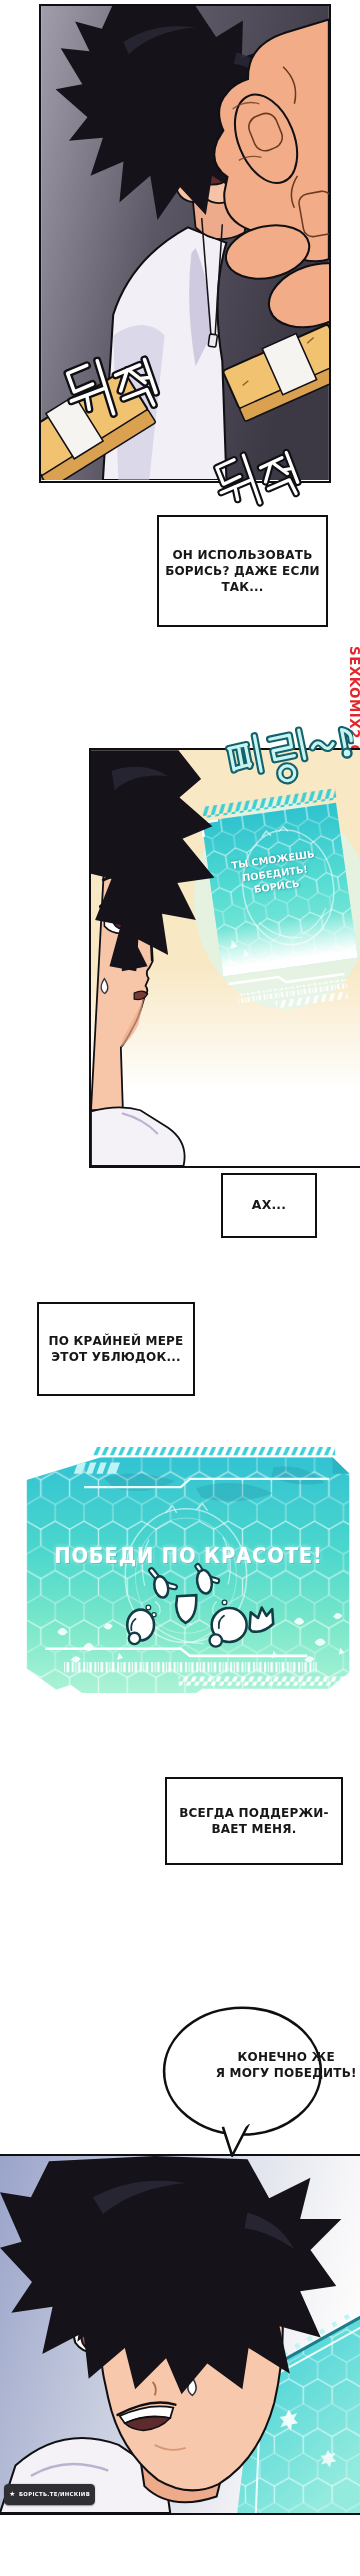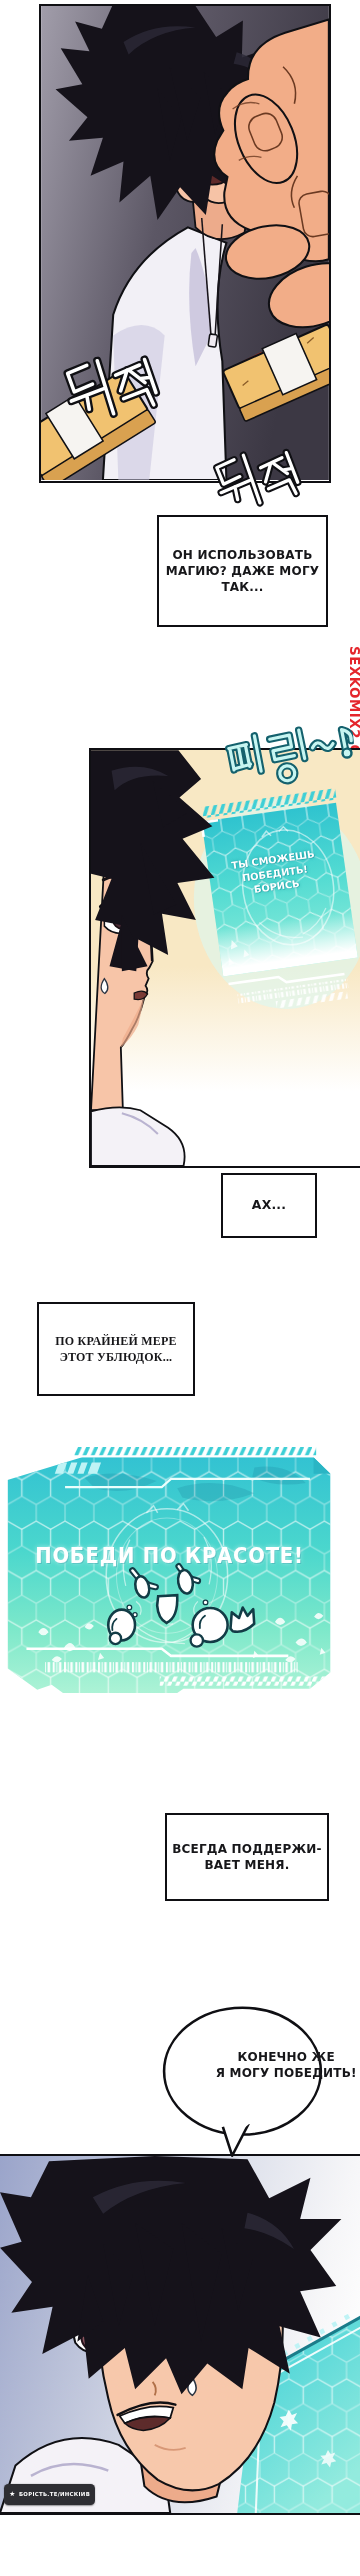--- a/index.html
+++ b/index.html
@@ -172,21 +172,21 @@
       </g>
       <g stroke="#ffffff" stroke-width="7">
         <path d="M54,12 L14,18 L18,56 L56,50 M8,72 L74,64 M40,68 L38,96 M76,8 L82,116"></path>
         <path d="M104,44 L154,36 M128,40 L106,76 M131,40 L156,72 M166,28 L172,96 M150,62 L166,64 M108,92 L156,86 L162,118"></path>
       </g>
     </g>
   </svg>
 
   <div class="abs nbox" style="left:157px;top:515px;width:171px;height:112px;">
     <div class="comic-text" style="font-size:12px;">ОН ИСПОЛЬЗОВАТЬ
-МАГИЮ? ДАЖЕ МОГУ
+БОРИСЬ? ДАЖЕ ЕСЛИ
 ТАК...</div>
   </div>
 
   <svg class="abs" style="left:327px;top:642px;" width="33" height="201" viewBox="0 0 64 390">
     <text transform="translate(44,8) rotate(90)" font-family="DejaVu Sans, Liberation Sans, sans-serif" font-size="26" font-weight="bold" letter-spacing="1" fill="#e4262c" stroke="#ffffff" stroke-width="5" paint-order="stroke">SEXKOMIX2.COM</text>
   </svg>
 
   <svg class="abs" style="left:226px;top:727px;transform:rotate(-6deg);z-index:5;" width="129" height="59" viewBox="0 0 260 118" role="img" aria-label="띠링~♪">
     <g fill="none" stroke-linecap="round" stroke-linejoin="round">
       <g stroke="#14616d" stroke-width="15">
@@ -253,25 +253,25 @@
 
     <div class="abs screen-msg" style="left:130px;top:103px;width:108px;font-size:9.8px;line-height:1.4;transform:rotate(-8deg);">ТЫ СМОЖЕШЬ
 ПОБЕДИТЬ! БОРИСЬ</div>
   </div>
 
   <div class="abs nbox" style="left:221px;top:1137px;width:96px;height:65px;z-index:3;margin-top:36px;">
     <div class="comic-text" style="font-size:12.4px;">АХ...</div>
   </div>
 
   <div class="abs nbox" style="left:37px;top:1302px;width:158px;height:94px;">
-    <div class="comic-text" style="font-size:12px;font-family:Liberation Serif, serif;">ПО КРАЙНЕЙ МЕРЕ
+    <div class="comic-text" style="font-size:12px;">ПО КРАЙНЕЙ МЕРЕ
 ЭТОТ УБЛЮДОК...</div>
   </div>
 
-  <div class="abs" style="left:7px;top:1447px;width:325px;height:248px;">
+  <div class="abs" style="left:26px;top:1447px;width:325px;height:248px;">
     <svg width="325" height="248" viewBox="0 0 630 482">
       <rect x="130" y="0" width="470" height="16" fill="url(#diagCyan)"></rect>
       <defs>
         <clipPath id="bigClip">
           <path d="M0,64 L145,20 L595,20 L628,52 L628,438 L588,470 L342,470 L330,478 L108,478 L86,462 L58,472 L0,430 Z"></path>
         </clipPath>
       </defs>
       <g clip-path="url(#bigClip)">
         <rect x="0" y="16" width="630" height="466" fill="url(#gsB)"></rect>
         <rect x="0" y="16" width="630" height="466" fill="url(#hexBig)"></rect>
@@ -321,21 +321,21 @@
         </g>
         <path d="M37,392 L300,392 L318,406 L546,406" fill="none" stroke="#ffffff" stroke-width="5"></path>
         <rect x="73" y="418" width="491" height="20" fill="url(#barcode)" opacity=".95"></rect>
         <rect x="296" y="446" width="326" height="18" fill="url(#diagWhite)"></rect>
         <path d="M595,20 L628,52 L595,52 Z" fill="#2ab5c4"></path>
       </g>
     </svg>
     <div class="abs big-title" style="left:0;top:97px;width:325px;font-size:19.6px;">ПОБЕДИ ПО КРАСОТЕ!</div>
   </div>
 
-  <div class="abs nbox" style="left:165px;top:1777px;width:164px;height:88px;margin-top:36px;">
+  <div class="abs nbox" style="left:165px;top:1777px;width:178px;height:88px;">
     <div class="comic-text" style="font-size:12px;">ВСЕГДА ПОДДЕРЖИ-
 ВАЕТ МЕНЯ.</div>
   </div>
 
   <div class="abs" style="left:161px;top:2005px;width:165px;height:155px;z-index:6;">
     <svg width="165" height="155" viewBox="0 0 320 300">
       <ellipse cx="158" cy="128" rx="152" ry="123" fill="#ffffff" stroke="#0f0f13" stroke-width="5"></ellipse>
       <path d="M120,236 L138,292 L170,230" fill="#ffffff" stroke="#0f0f13" stroke-width="5" stroke-linejoin="round"></path>
       <path d="M116,230 L176,226 L150,248 Z" fill="#ffffff"></path>
     </svg>

